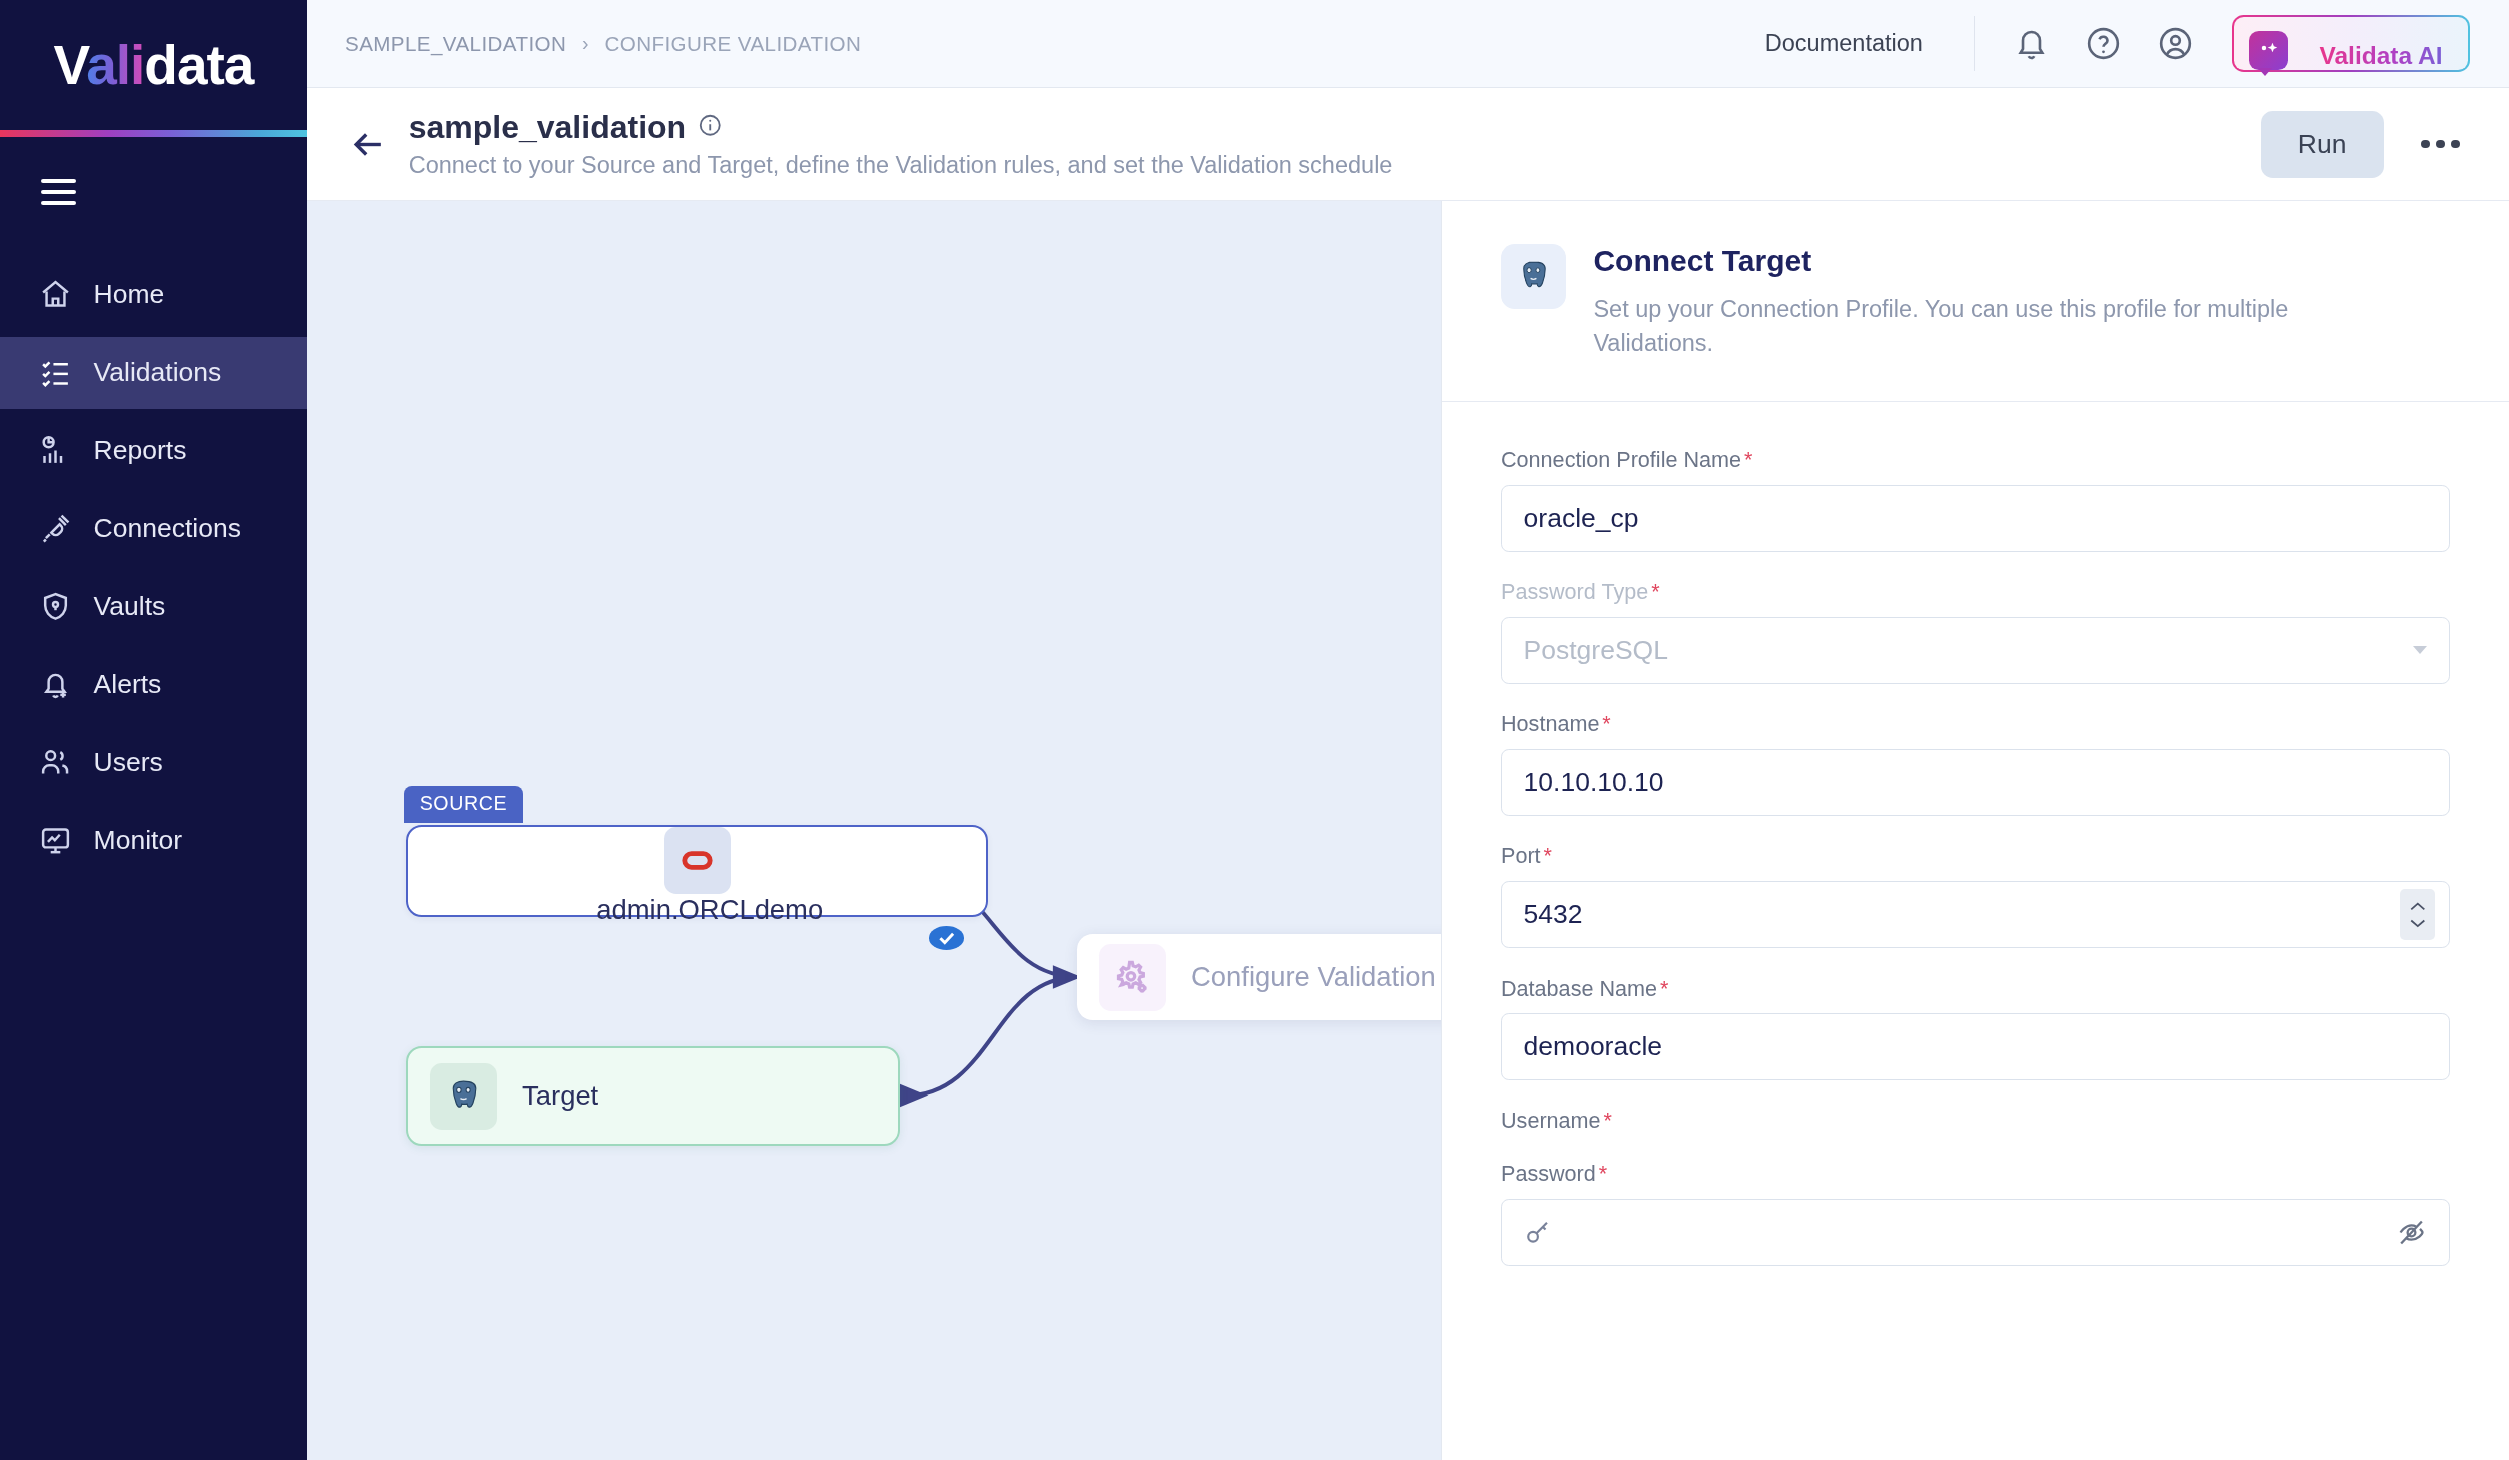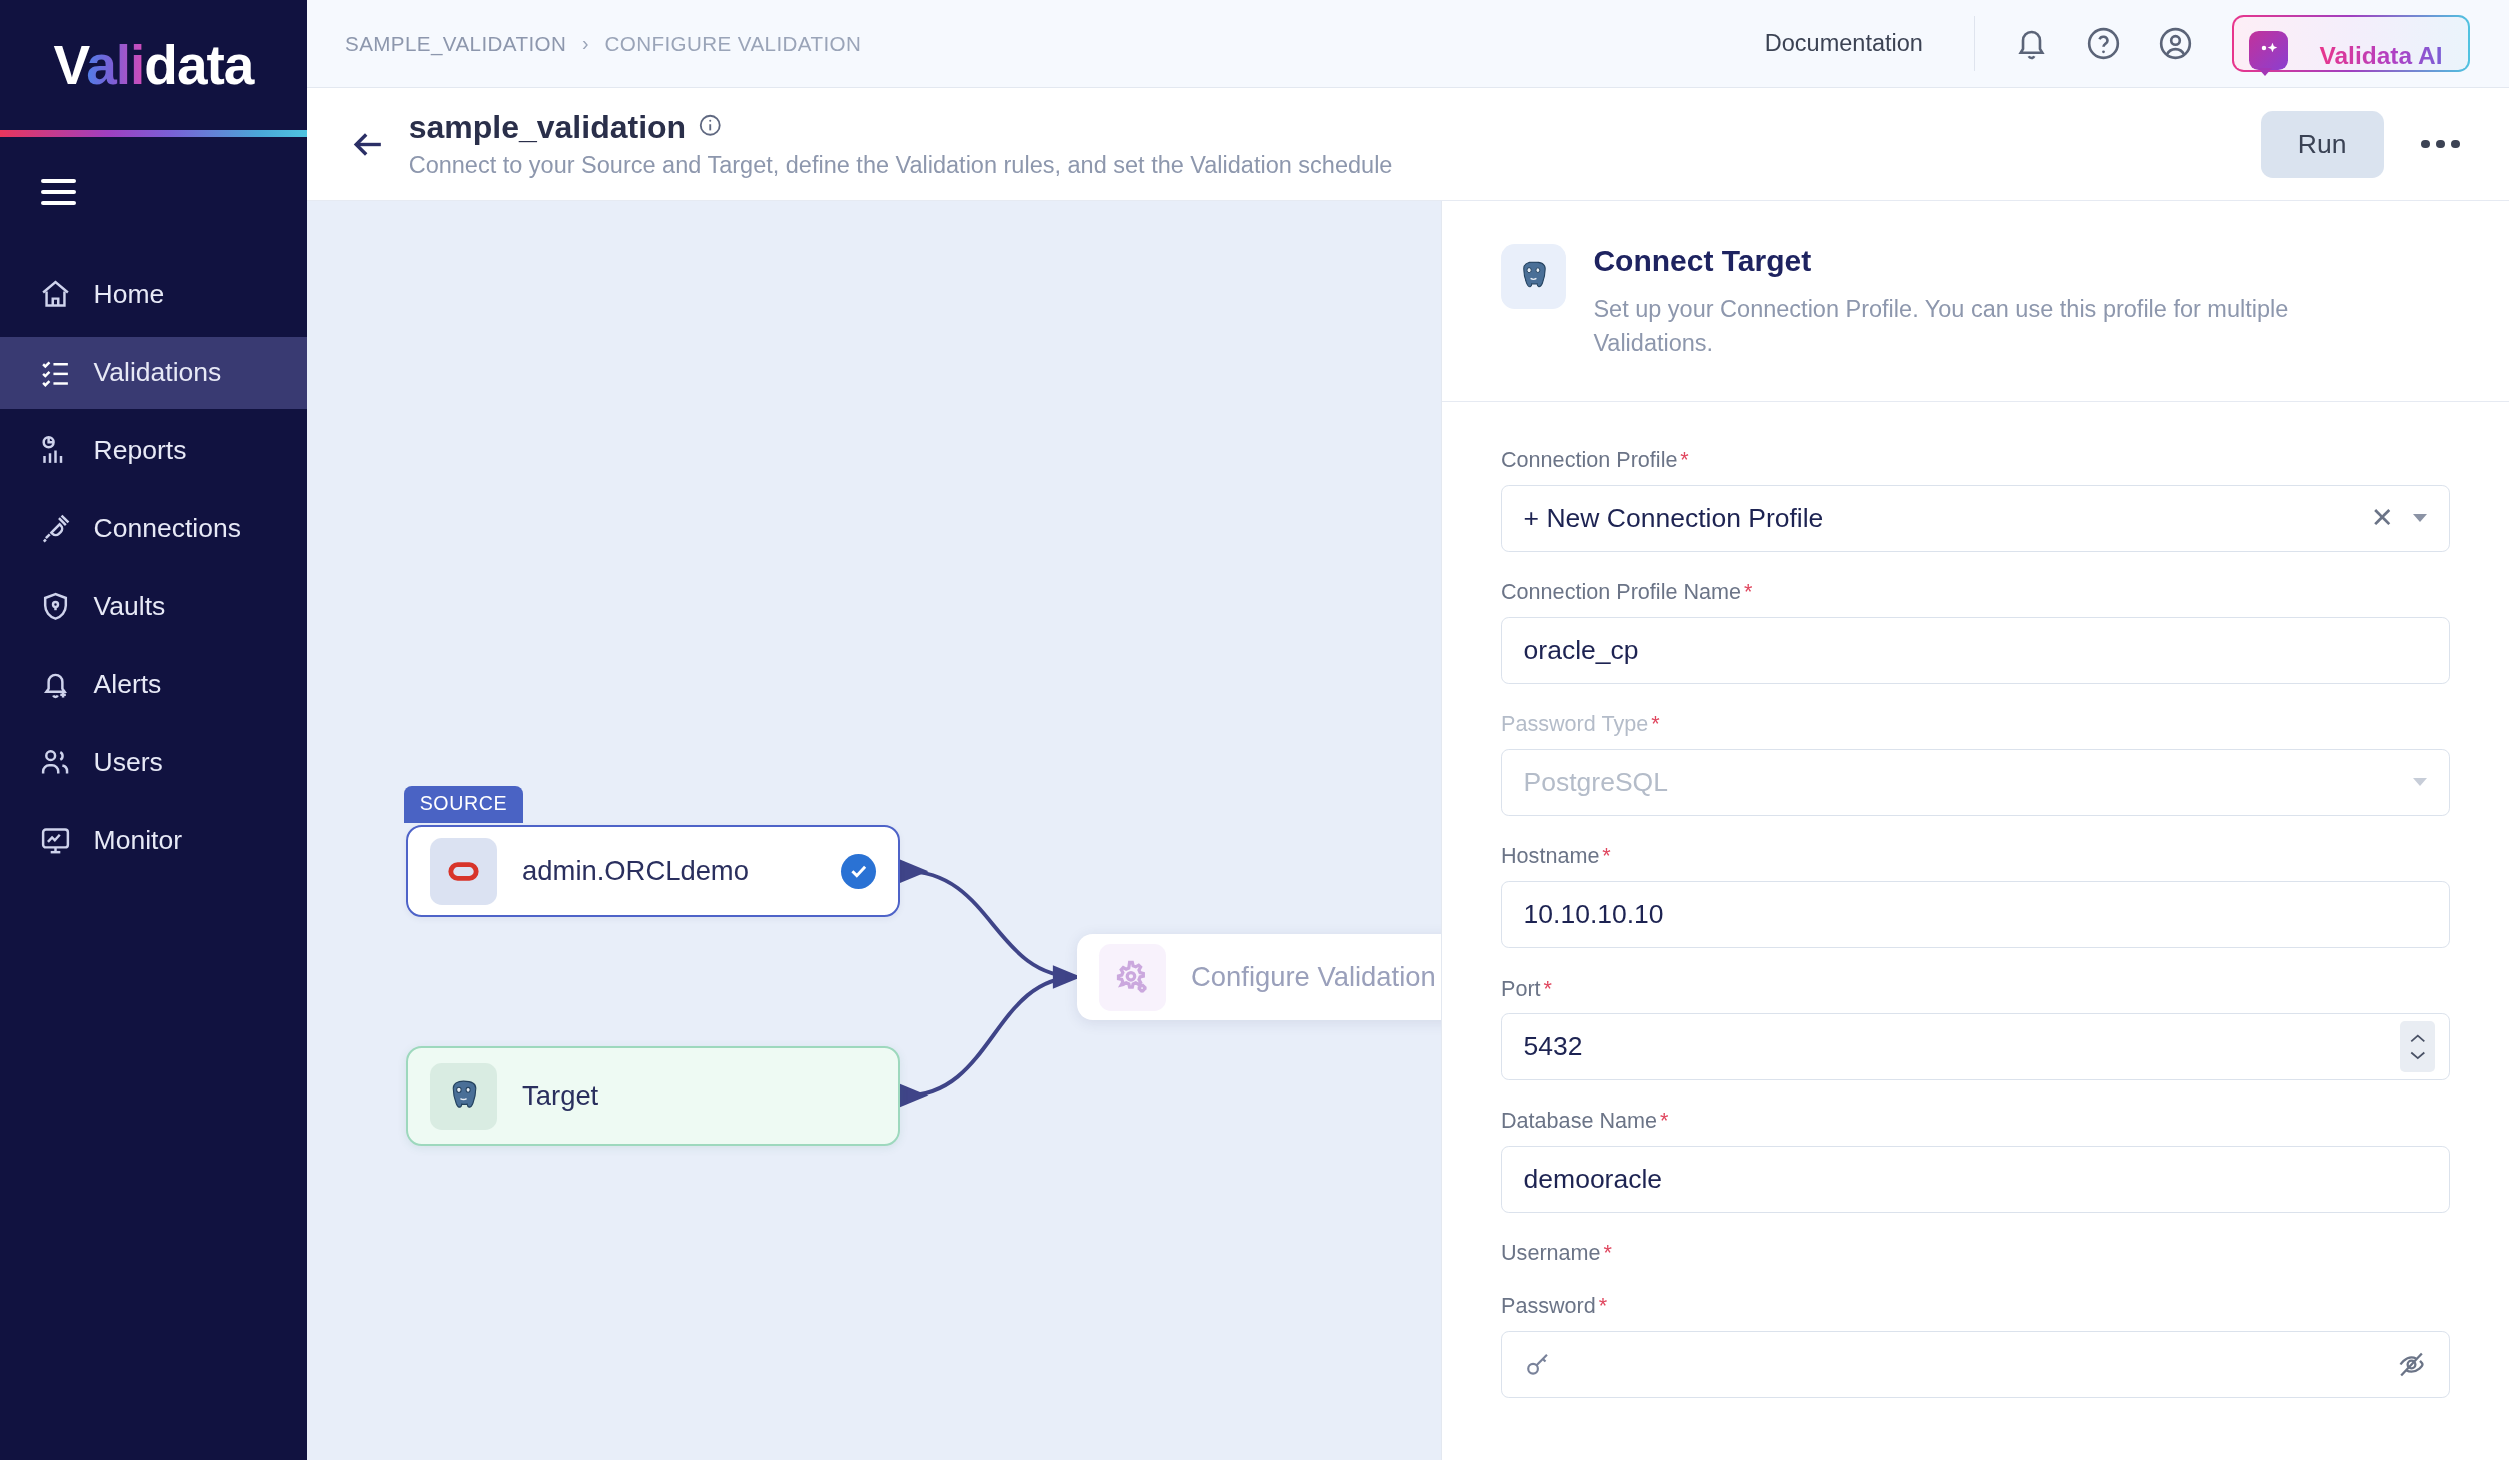--- a/index.html
+++ b/index.html
@@ -111,23 +111,24 @@
 
   
   .canvas { flex: 1; background: #e8eef9; position: relative; overflow: hidden; }
   .canvas svg.edges { position: absolute; inset: 0; width: 100%; height: 100%; }
 
   .node { position: absolute; display: flex; align-items: center; border-radius: 15.7px; }
   .node-icon { width: 67px; height: 67px; border-radius: 11.8px; display: flex; align-items: center; justify-content: center; flex: 0 0 67px; }
   .node-label { font-size: 27.4px; color: #2a2f5e; margin-left: 25.5px; white-space: nowrap; }
 
   #source-node {
-    left: 99px; top: 624px; width: 494px; height: 92px;
+    left: 99px; top: 624px; width: 582px; height: 92px;
     background: #ffffff; border: 2px solid #4e63c8; padding: 0 21.6px;
     box-shadow: 0 2px 7.8px rgba(30,40,90,.06);
+    flex-direction: column;
   }
   .src-badge {
     position: absolute; left: 97px; top: 585px;
     background: #4a63c4; color: #fff; font-size: 19.6px; letter-spacing: 0.6px;
     padding: 5.9px 15.7px 7.8px; border-radius: 7.8px 7.8px 0 0;
   }
   .oracle-ic { background: #dbe2f2; }
   .check-badge { margin-left: auto; width: 35px; height: 35px; border-radius: 50%; background: #2a72d4; display: flex; align-items: center; justify-content: center; }
   .check-badge svg { width: 23.5px; height: 23.5px; stroke: #fff; fill: none; stroke-width: 3; }
 
@@ -427,28 +428,20 @@
           </span>
           <div>
             <div class="panel-title">Connect Target</div>
             <div class="panel-sub">Set up your Connection Profile. You can use this profile for multiple Validations.</div>
           </div>
         </div>
         <div class="panel-div"></div>
 
         <div class="form">
 
-          <div class="field">
-            <div class="field-label"><span>Connection Profile</span><span class="req">*</span></div>
-            <div class="ctl">
-              <span class="val">+ New Connection Profile</span>
-              <span class="clear-x">✕</span>
-              <span class="caret"></span>
-            </div>
-          </div>
 
           <div class="field">
             <div class="field-label"><span>Connection Profile Name</span><span class="req">*</span></div>
             <div class="ctl">
               <span class="val">oracle_cp</span>
             </div>
           </div>
 
           <div class="field">
             <div class="field-label dim"><span>Password Type</span><span class="req">*</span></div>

